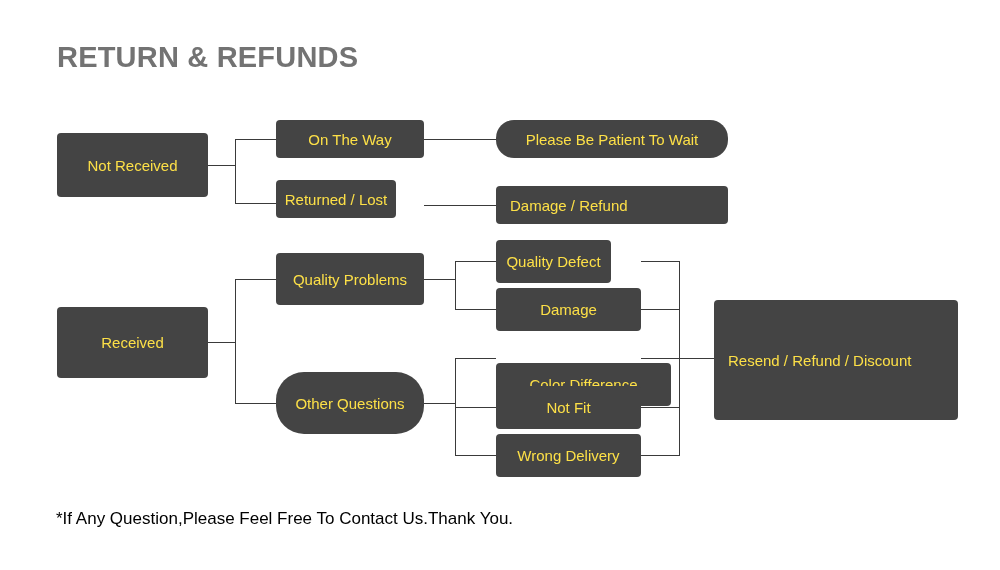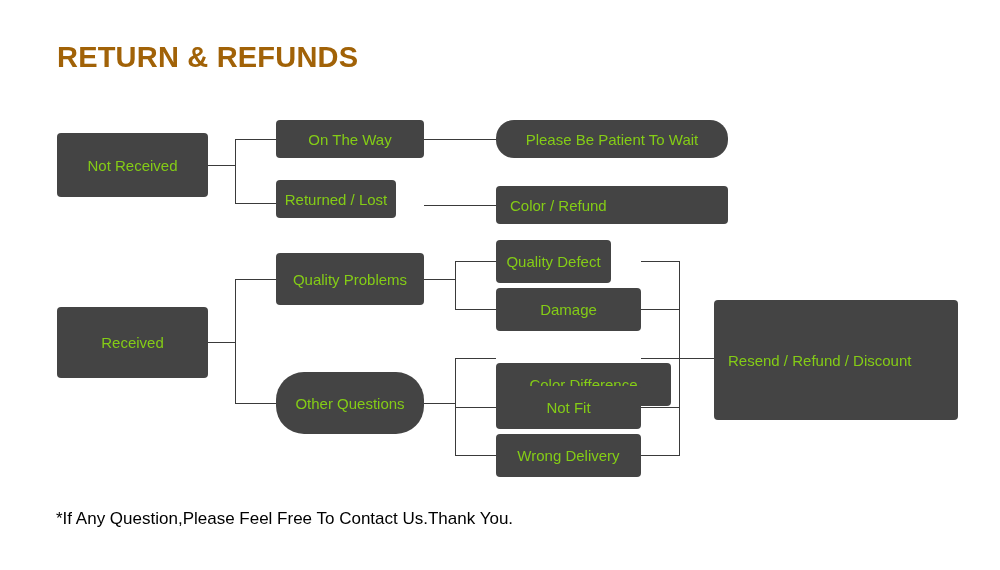--- a/index.html
+++ b/index.html
@@ -15,36 +15,36 @@
     overflow: hidden;
     font-family: "Liberation Sans", sans-serif;
   }
   #title {
     position: absolute;
     left: 57px;
     top: 41px;
     font-size: 29px;
     font-weight: bold;
     letter-spacing: 0.2px;
-    color: #a16207;
+    color: #737373;
     white-space: nowrap;
   }
   #footer {
     position: absolute;
     left: 56px;
     top: 509px;
     font-size: 17px;
     color: #000000;
     white-space: nowrap;
   }
   .node {
     position: absolute;
     background: #444444;
     border-radius: 4px;
-    color: #84cc16;
+    color: #fde047;
     font-size: 15px;
     display: flex;
     align-items: center;
     box-sizing: border-box;
     white-space: nowrap;
     overflow: hidden;
     text-align: right;
   }
   .node.center { justify-content: center; }
   .node.left   { justify-content: flex-start; padding-left: 14px; }
@@ -69,21 +69,21 @@
   <div class="conn h" style="left:235px; top:139px; width:41px;"></div>
   <div class="conn h" style="left:235px; top:203px; width:41px;"></div>
 
   <div class="node center" style="left:276px; top:120px; width:148px; height:38px;">On The Way</div>
   <div class="node center" style="left:276px; top:180px; width:120px; height:38px;">Returned / Lost</div>
 
   <div class="conn h" style="left:424px; top:139px; width:72px;"></div>
   <div class="conn h" style="left:424px; top:205px; width:72px;"></div>
 
   <div class="node center" style="left:496px; top:120px; width:232px; height:38px;border-radius:18px;">Please Be Patient To Wait</div>
-  <div class="node left" style="left:496px; top:186px; width:232px; height:38px;">Color / Refund</div>
+  <div class="node left" style="left:496px; top:186px; width:232px; height:38px;">Damage / Refund</div>
 
   <div class="node center" style="left:57px;  top:307px; width:151px; height:71px;">Received</div>
 
   <div class="conn h" style="left:208px; top:342px; width:27px;"></div>
   <div class="conn v" style="left:235px; top:279px; height:125px;"></div>
   <div class="conn h" style="left:235px; top:279px; width:41px;"></div>
   <div class="conn h" style="left:235px; top:403px; width:41px;"></div>
 
   <div class="node center" style="left:276px; top:253px; width:148px; height:52px;">Quality Problems</div>
   <div class="node center" style="left:276px; top:372px; width:148px; height:62px;border-radius:28px;">Other Questions</div>

